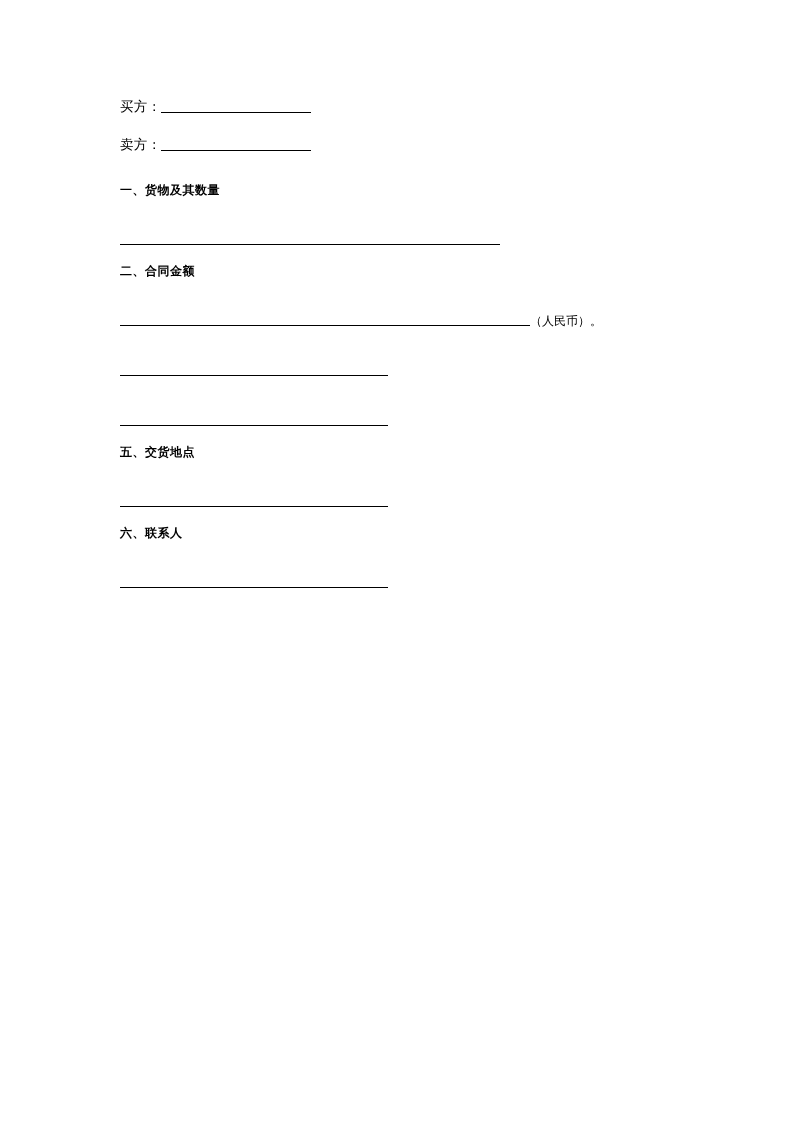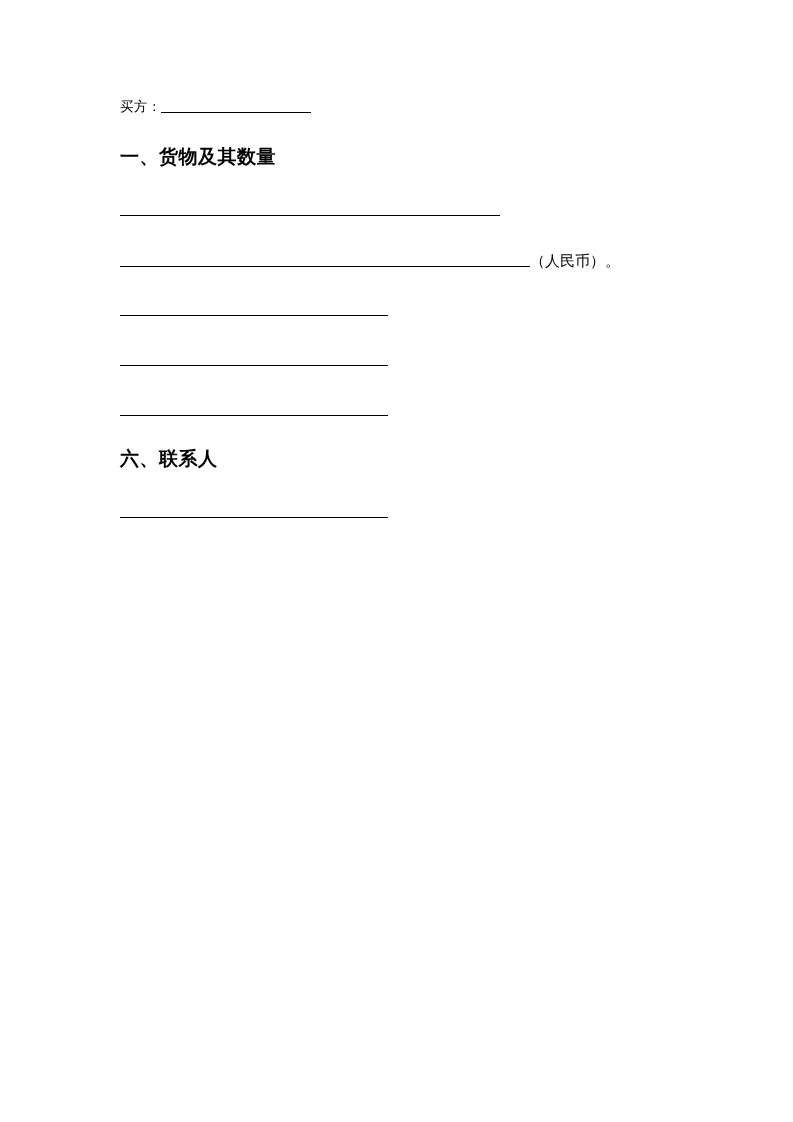--- a/index.html
+++ b/index.html
@@ -51,71 +51,76 @@
   }
   .intro .indent { display: inline-block; width: 26px; }
   .u-a { width: 70px; }
   .u-b { width: 74px; }
   .u-c { width: 150px; }
   .u-d { width: 78px; }
   .u-e { width: 74px; }
   .section-title {
     padding-left: 24px;
     font-weight: bold;
-    font-size: 19px;
-    margin-top: 26px;
+    font-size: 12px;
+    margin-top: 14px;
     margin-bottom: 4px;
     letter-spacing: 0.5px;
   }
   .fill-row {
     padding-left: 24px;
     margin-top: 32px;
     font-size: 13.5px;
     height: 18px;
   }
   .blank {
     display: inline-block;
     border-bottom: 1px solid #000;
     height: 13px;
     vertical-align: -1px;
   }
   .blank-long { width: 380px; }
   .blank-amount { width: 410px; }
   .blank-med { width: 268px; }
-  .tail { font-size: 15px; }
+  .tail { font-size: 12px; }
 </style>
 </head>
 <body>
 
 <div class="page">
   <div class="doc-body">
 
     <div class="line party-line">
       <span>买方：</span><span class="underline u-party"></span>
     </div>
 
+    <div class="line party-line">
+      <span>卖方：</span><span class="underline u-party"></span>
+    </div>
 
 
     <div class="section-title">一、货物及其数量</div>
     <div class="fill-row">
       <span class="blank blank-long"></span>
     </div>
 
+    <div class="section-title">二、合同金额</div>
     <div class="fill-row">
       <span class="blank blank-amount"></span><span class="tail">（人民币）。</span>
     </div>
 
     <div class="fill-row">
       <span class="blank blank-med"></span>
     </div>
 
     <div class="fill-row">
       <span class="blank blank-med"></span>
     </div>
 
+    <div class="section-title">五、交货地点</div>
     <div class="fill-row">
       <span class="blank blank-med"></span>
     </div>
 
     <div class="section-title">六、联系人</div>
     <div class="fill-row">
       <span class="blank blank-med"></span>
     </div>
 
   </div>

